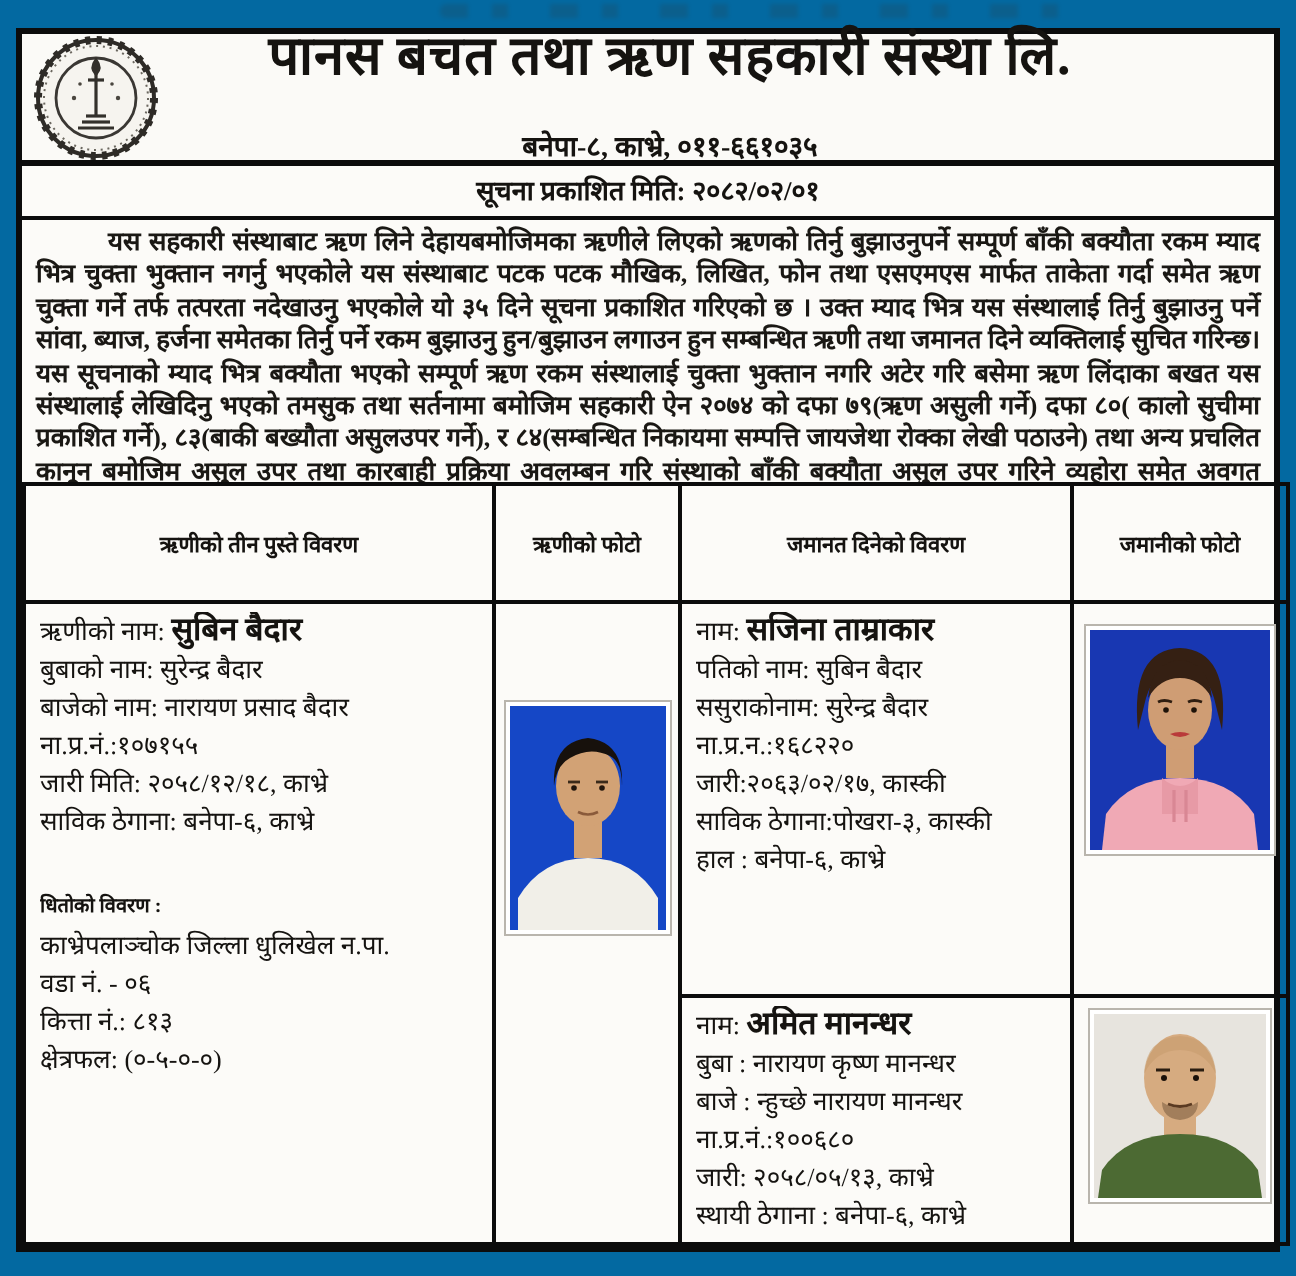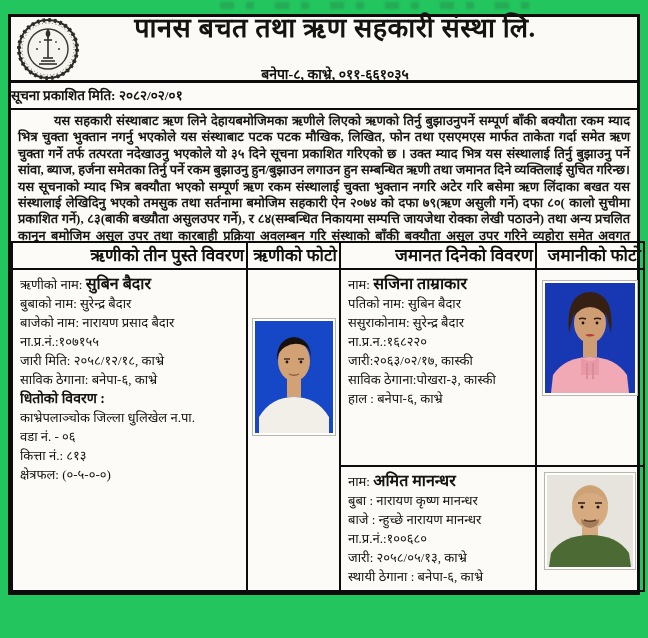--- a/index.html
+++ b/index.html
@@ -1,57 +1,57 @@
 <!DOCTYPE html>
 <html><head>
 <meta charset="utf-8">
 <style>
   * { margin:0; padding:0; box-sizing:border-box; }
   html,body { width:648px; }
   body { font-family:"Liberation Serif","DejaVu Serif",serif; background:#e8e6e2; }
 
-  .page { position:relative; width:648px; height:638px; background:#22c55e; overflow:hidden; }
+  .page { position:relative; width:648px; height:638px; background:#0369a1; overflow:hidden; }
 
   
   .top-artifact { position:absolute; top:2px; left:220px; width:330px; height:7px; opacity:.18;
     background:repeating-linear-gradient(90deg,#333 0 14px,transparent 14px 26px,#333 26px 34px,transparent 34px 55px);
     filter:blur(1px); border-radius:3px; }
 
   .doc { position:absolute; left:8px; top:14px; width:632px; background:#fcfbf8; border:3px solid #0c0c0c; color:#151310; }
 
   
   .header { display:flex; align-items:center; height:66px; border-bottom:3px solid #0c0c0c; padding:2px 6px; background:#fbfaf7; }
   .logo-wrap { width:62px; height:62px; flex:0 0 62px; display:flex; align-items:center; justify-content:center; }
   .header-text { flex:1; text-align:center; padding-right:40px; }
   .org-name { font-size:27px; font-weight:bold; letter-spacing:.5px; line-height:1.1; }
   .org-address { font-size:14px; font-weight:bold; margin-top:20px; }
 
   
   .headline { border-bottom:2px solid #0c0c0c; font-size:19.5px; font-weight:bold; text-align:center; padding:2px 4px 3px; line-height:1.1; background:#fbfaf7; }
 
   
-  .pubdate { border-bottom:2px solid #0c0c0c; font-size:13.5px; text-align:left; padding:3px 0 4px; font-weight:bold; }
+  .pubdate { border-bottom:2px solid #0c0c0c; font-size:13.5px; text-align:center; padding:3px 0 4px; font-weight:bold; }
 
   
   .body-para { font-size:12.9px; line-height:16.4px; text-align:justify; padding:3px 7px 0; height:131px; text-indent:36px; font-weight:bold; color:#1a1814; overflow:hidden; }
 
   .tapsil { text-align:center; font-weight:bold; font-size:15px; height:23px; line-height:22px; }
 
   
   table { width:100%; border-collapse:collapse; table-layout:fixed; }
   th, td { border:2px solid #0c0c0c; vertical-align:top; }
-  th { font-size:17px; font-weight:bold; padding:0 2px; height:27px; text-align:right; }
+  th { font-size:11px; font-weight:bold; padding:21px 2px; height:27px; text-align:center; }
   td { font-size:13px; line-height:19px; padding:4px 7px; }
   col.c1 { width:235px; } col.c2 { width:93px; } col.c3 { width:196px; } col.c4 { width:108px; }
   tr.r1 td { height:197px; }
   tr.r2 td { height:106px; }
   td.photo-cell { padding:0; text-align:center; }
   .detail-line { white-space:nowrap; overflow:hidden; }
   .person-name { font-weight:bold; font-size:16px; }
-  .bold-line { font-weight:bold; font-size:14px; }
+  .bold-line { font-weight:bold; font-size:10px;margin-top:24px; }
 
   .photo-frame { display:inline-block; background:#fff; border:1px solid #b9b5ad; padding:2px; }
   .photo-frame svg { display:block; }
   .pf-borrower { margin-top:48px; }
   .pf-g1 { margin-top:10px; }
   .pf-g2 { margin-top:5px; }
 </style>
 </head>
 <body>
 

